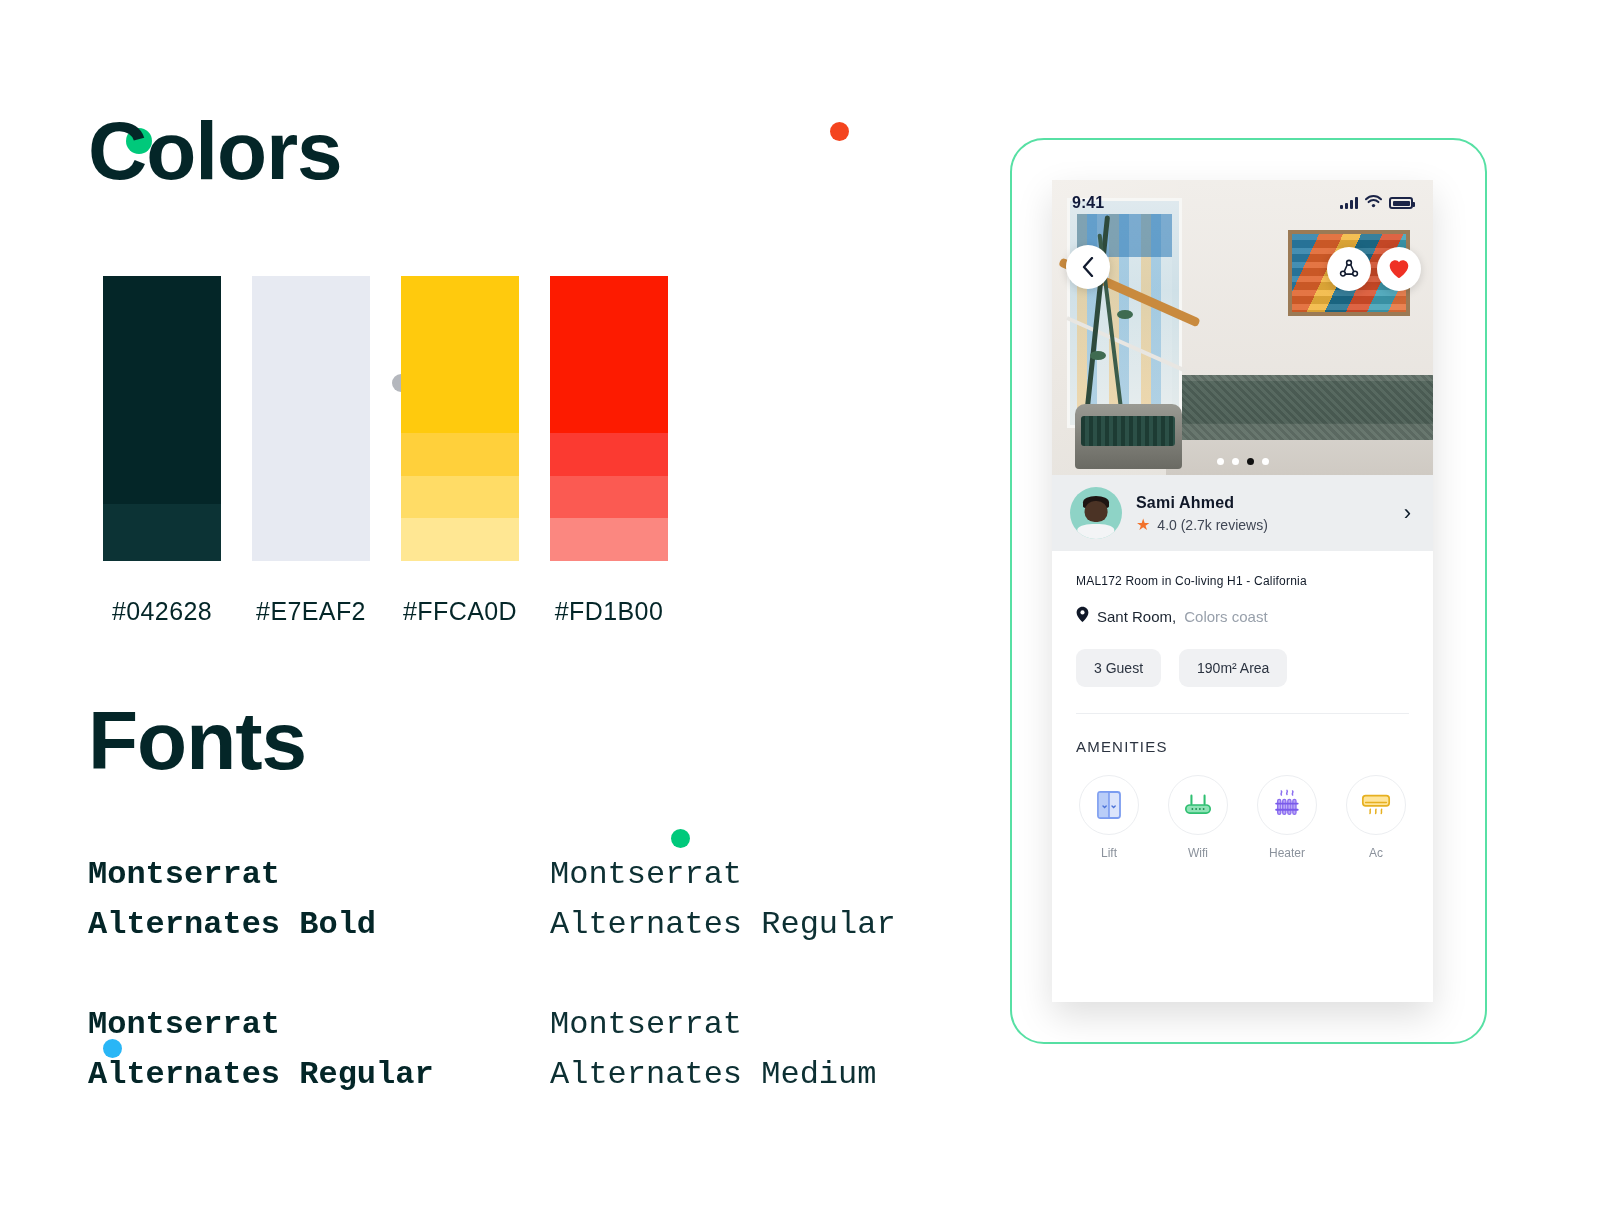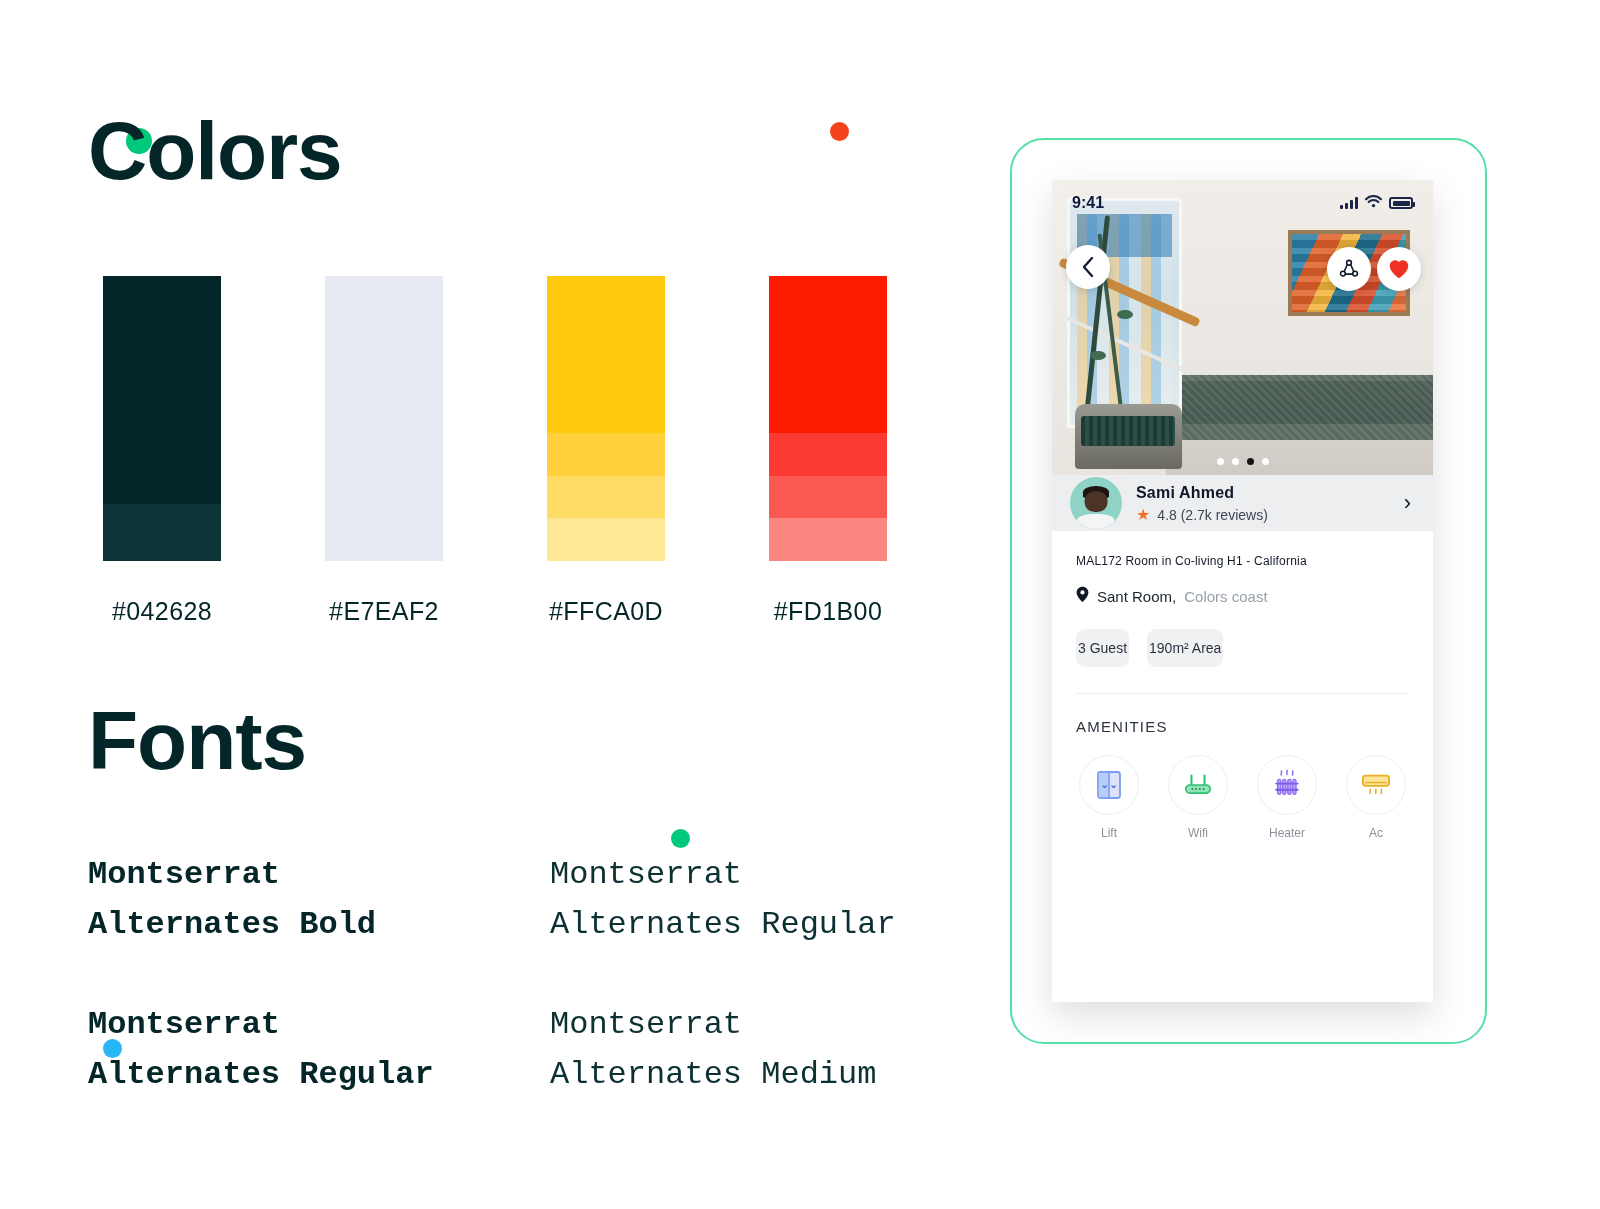--- a/index.html
+++ b/index.html
@@ -25,21 +25,21 @@
   #fonts-title  { left: 88px; top: 700px; }
 
   .accent-dot { position:absolute; border-radius:50%; }
   #dot-green-colors { left:126px; top:128px; width:26px; height:26px; background:#00c97b; }
   #dot-orange       { left:830px; top:122px; width:19px; height:19px; background:#f4441e; }
   #dot-grey         { left:392px; top:374px; width:18px; height:18px; background:#b4b7bd; }
   #dot-green-fonts  { left:671px; top:829px; width:19px; height:19px; background:#00c97b; }
   #dot-blue-fonts   { left:103px; top:1039px; width:19px; height:19px; background:#29b6f6; }
 
   
-  .swatch-row { position:absolute; left:103px; top:276px; display:flex; gap:104px; }
+  .swatch-row { position:absolute; left:103px; top:276px; display:flex; gap:31px; }
   .swatch { width:118px; }
   .swatch-bar { width:118px; height:285px; display:flex; flex-direction:column; overflow:hidden; }
   .seg { width:100%; }
   .swatch-label {
     margin-top: 36px;
     text-align: center;
     font-size: 25px;
     letter-spacing: 0.4px;
     color: #042628;
     font-family: "Liberation Sans", sans-serif;
@@ -166,21 +166,21 @@
   #btn-share { right:62px; top:67px; }
   #btn-fav   { right:12px; top:67px; }
 
   .dots { position:absolute; left:0; right:0; bottom:10px; display:flex; justify-content:center; gap:8px; }
   .dots span { width:7px; height:7px; border-radius:50%; background:#ffffff; }
   .dots span.active { background:#101010; }
 
   
   .host {
     display:flex; align-items:center; gap:14px;
-    background:#eceef0; padding:2px 18px;
+    background:#eceef0; padding:12px 18px;
   }
   .avatar {
     width:52px; height:52px; border-radius:50%; flex:0 0 52px;
     background: radial-gradient(circle at 50% 38%, #8ed3c6 0 62%, #8ed3c6 62%);
     position:relative; overflow:hidden;
   }
   .avatar .head { position:absolute; left:50%; top:26%; width:44%; height:42%; transform:translateX(-50%); background:#4b3325; border-radius:48% 48% 44% 44%; }
   .avatar .hair { position:absolute; left:50%; top:17%; width:50%; height:24%; transform:translateX(-50%); background:#1e1512; border-radius:50% 50% 14% 14%; }
   .avatar .body { position:absolute; left:50%; bottom:0; width:72%; height:28%; transform:translateX(-50%); background:#f3f4f6; border-radius:40% 40% 0 0; }
   .host-meta { flex:1; }
@@ -191,21 +191,21 @@
 
   
   .card-body { padding: 22px 24px 0 24px; }
   .listing-title { font-size:12px; font-weight:normal; color:#111a28; line-height:1.45; letter-spacing:.2px; }
   .loc { display:flex; align-items:center; gap:8px; margin-top:16px; font-size:15px; }
   .loc .pin { color:#101828; font-size:16px; }
   .loc .city { color:#1b2430; font-weight:500; }
   .loc .region { color:#98a0ab; }
   .tags { display:flex; gap:18px; margin-top:22px; }
   .tag {
-    background:#f0f1f3; border-radius:9px; padding:11px 2px;
+    background:#f0f1f3; border-radius:9px; padding:11px 18px;
     font-size:14px; color:#2b3340; white-space:nowrap;
   }
   .divider { margin:26px 0 0 0; height:1px; background:#eceef1; }
   .amen-heading { margin-top:24px; font-size:15px; letter-spacing:1.2px; color:#2b3340; font-weight:400; }
   .amen-row { display:flex; justify-content:space-between; margin-top:20px; }
   .amen { width:66px; text-align:center; }
   .amen-circle {
     width:60px; height:60px; border-radius:50%; border:1px solid #eceef1;
     display:flex; align-items:center; justify-content:center; margin:0 auto;
     background:#fff;
@@ -344,21 +344,21 @@
     <div class="host">
       <div class="avatar">
         <div class="hair"></div>
         <div class="head"></div>
         <div class="body"></div>
       </div>
       <div class="host-meta">
         <div class="host-name">Sami Ahmed</div>
         <div class="host-rating">
           <span class="star">★</span>
-          <span>4.8 (2.7k reviews)</span>
+          <span>4.0 (2.7k reviews)</span>
         </div>
       </div>
       <div class="chev-right">›</div>
     </div>
 
     <div class="card-body">
       <div class="listing-title">MAL172 Room in Co-living H1 - California</div>
 
       <div class="loc">
         <span class="pin">

